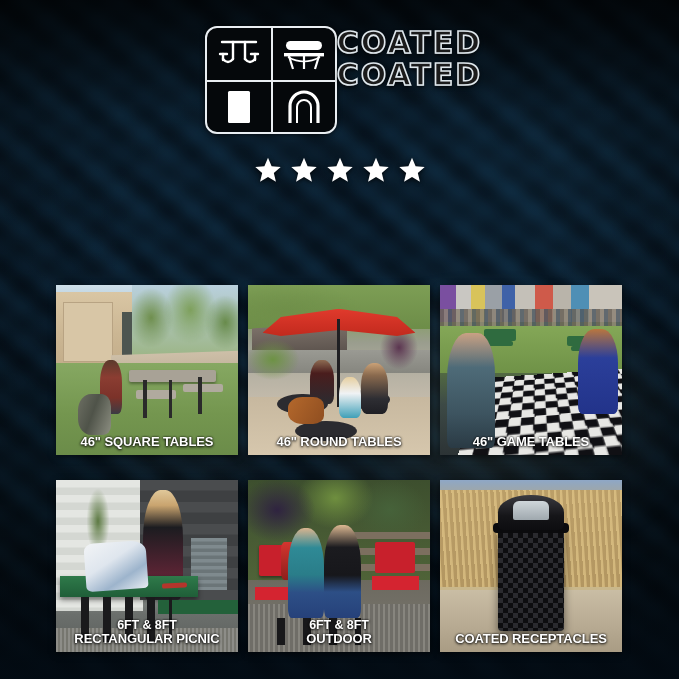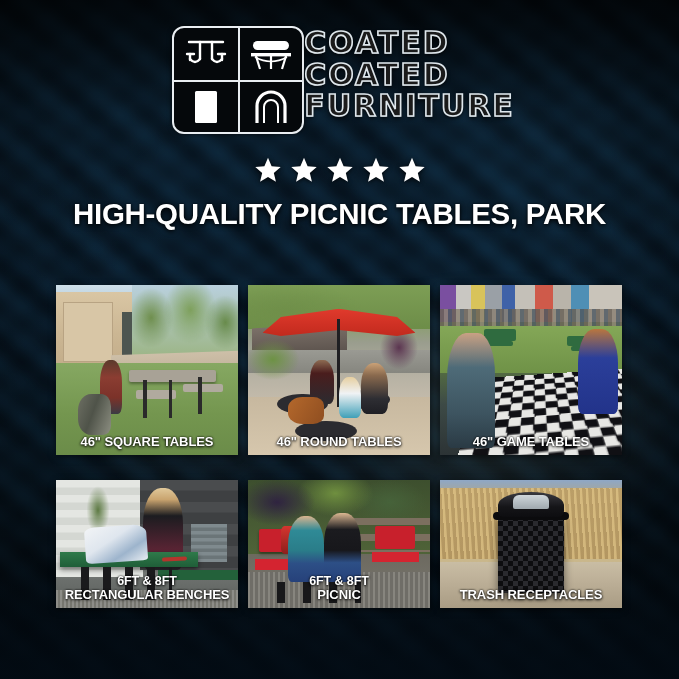--- a/index.html
+++ b/index.html
@@ -75,21 +75,21 @@
     color:#ffffff;font-weight:700;font-size:29.5px;line-height:1.10;letter-spacing:-.3px;
     text-shadow:0 2px 5px rgba(0,0,0,.9), 0 0 2px rgba(0,0,0,.8);}
   .headline .l2{display:block;}
 
   
   .grid{position:absolute;left:56px;top:285px;width:566px;
     display:grid;grid-template-columns:repeat(3,1fr);
     column-gap:10px;row-gap:25px;}
   .card{position:relative;height:170px;overflow:hidden;background:#14222e;
     box-shadow:0 2px 6px rgba(0,0,0,.55);}
-  .card.r2{height:128px;}
+  .card.r2{height:172px;}
   .photo{position:absolute;inset:0;}
   .card-label{position:absolute;left:0;right:0;bottom:6px;text-align:center;
     color:#fff;font-weight:700;font-size:12.5px;line-height:1.06;letter-spacing:-.1px;
     text-shadow:0 1px 3px rgba(0,0,0,.95), 0 0 2px rgba(0,0,0,.9);
     padding:0 4px;}
   .card-label .ln{display:block;}
   .card-label .ln.big{font-size:13px;}
 
   
   
@@ -284,21 +284,20 @@
           <svg width="42" height="38" viewBox="0 0 42 38">
             <path d="M7 35 V18 a14 14 0 0 1 28 0 V35" fill="none" stroke="#ffffff" stroke-width="3.2"></path>
             <path d="M14 35 V19 a7 7 0 0 1 14 0 V35" fill="none" stroke="#ffffff" stroke-width="2"></path>
           </svg>
         </div>
       </div>
 
       <div class="logo-type">
         <div class="logo-word">COATED</div>
         <div class="logo-word">COATED</div>
-        <div class="logo-word">FURNITURE</div>
       </div>
     </div>
 
     <div class="stars">
       <svg class="star" viewBox="0 0 24 24">
           <path fill="currentColor" d="M12 1.6l3.1 7.2 7.8.6-5.9 5.1 1.8 7.6L12 18l-6.8 4.1 1.8-7.6L1.1 9.4l7.8-.6z"></path>
         </svg>
       <svg class="star" viewBox="0 0 24 24">
           <path fill="currentColor" d="M12 1.6l3.1 7.2 7.8.6-5.9 5.1 1.8 7.6L12 18l-6.8 4.1 1.8-7.6L1.1 9.4l7.8-.6z"></path>
         </svg>
@@ -307,21 +306,20 @@
         </svg>
       <svg class="star" viewBox="0 0 24 24">
           <path fill="currentColor" d="M12 1.6l3.1 7.2 7.8.6-5.9 5.1 1.8 7.6L12 18l-6.8 4.1 1.8-7.6L1.1 9.4l7.8-.6z"></path>
         </svg>
       <svg class="star" viewBox="0 0 24 24">
           <path fill="currentColor" d="M12 1.6l3.1 7.2 7.8.6-5.9 5.1 1.8 7.6L12 18l-6.8 4.1 1.8-7.6L1.1 9.4l7.8-.6z"></path>
         </svg>
     </div>
 
     <div class="headline">
-      <span>HIGH-QUALITY PICNIC TABLES, PARK</span>
     </div>
 
     <div class="grid">
 
       <div class="card">
         <div class="photo p1">
           <div class="house"></div>
             <div class="door"></div>
             <div class="win"></div>
           <div class="trees"></div>
@@ -391,53 +389,53 @@
             <div class="woman"></div>
           <div class="gravel"></div>
           <div class="tabletop"></div>
             <div class="bench"></div>
           <div class="legs"></div>
             <div class="bag"></div>
           <div style="position:absolute;left:58%;top:60%;width:14%;height:3%;background:#b4352c;border-radius:2px;transform:rotate(-3deg);"></div>
         </div>
         <div class="card-label">
           <span class="ln">6FT &amp; 8FT</span>
-          <span class="ln big">RECTANGULAR BENCHES</span>
+          <span class="ln big">RECTANGULAR PICNIC</span>
         </div>
       </div>
 
       <div class="card r2">
         <div class="photo p5">
           <div class="foliage"></div>
             <div class="fence"></div>
             <div class="gravel"></div>
           <div class="bk1"></div>
             <div class="bk2"></div>
           <div class="seat1"></div>
             <div class="seat2"></div>
           <div class="pack"></div>
           <div class="boy1"></div>
             <div class="boy2"></div>
           <div class="legs"></div>
         </div>
         <div class="card-label">
           <span class="ln">6FT &amp; 8FT</span>
-          <span class="ln big">PICNIC</span>
+          <span class="ln big">OUTDOOR</span>
         </div>
       </div>
 
       <div class="card r2">
         <div class="photo p6">
           <div class="grass"></div>
             <div class="ground"></div>
           <div class="can"></div>
             <div class="rim"></div>
             <div class="dome"></div>
             <div class="slot"></div>
         </div>
         <div class="card-label">
-          <span class="ln big">TRASH RECEPTACLES</span>
+          <span class="ln big">COATED RECEPTACLES</span>
         </div>
       </div>
 
     </div>
   </div>
 </div>
 
 </body></html>

